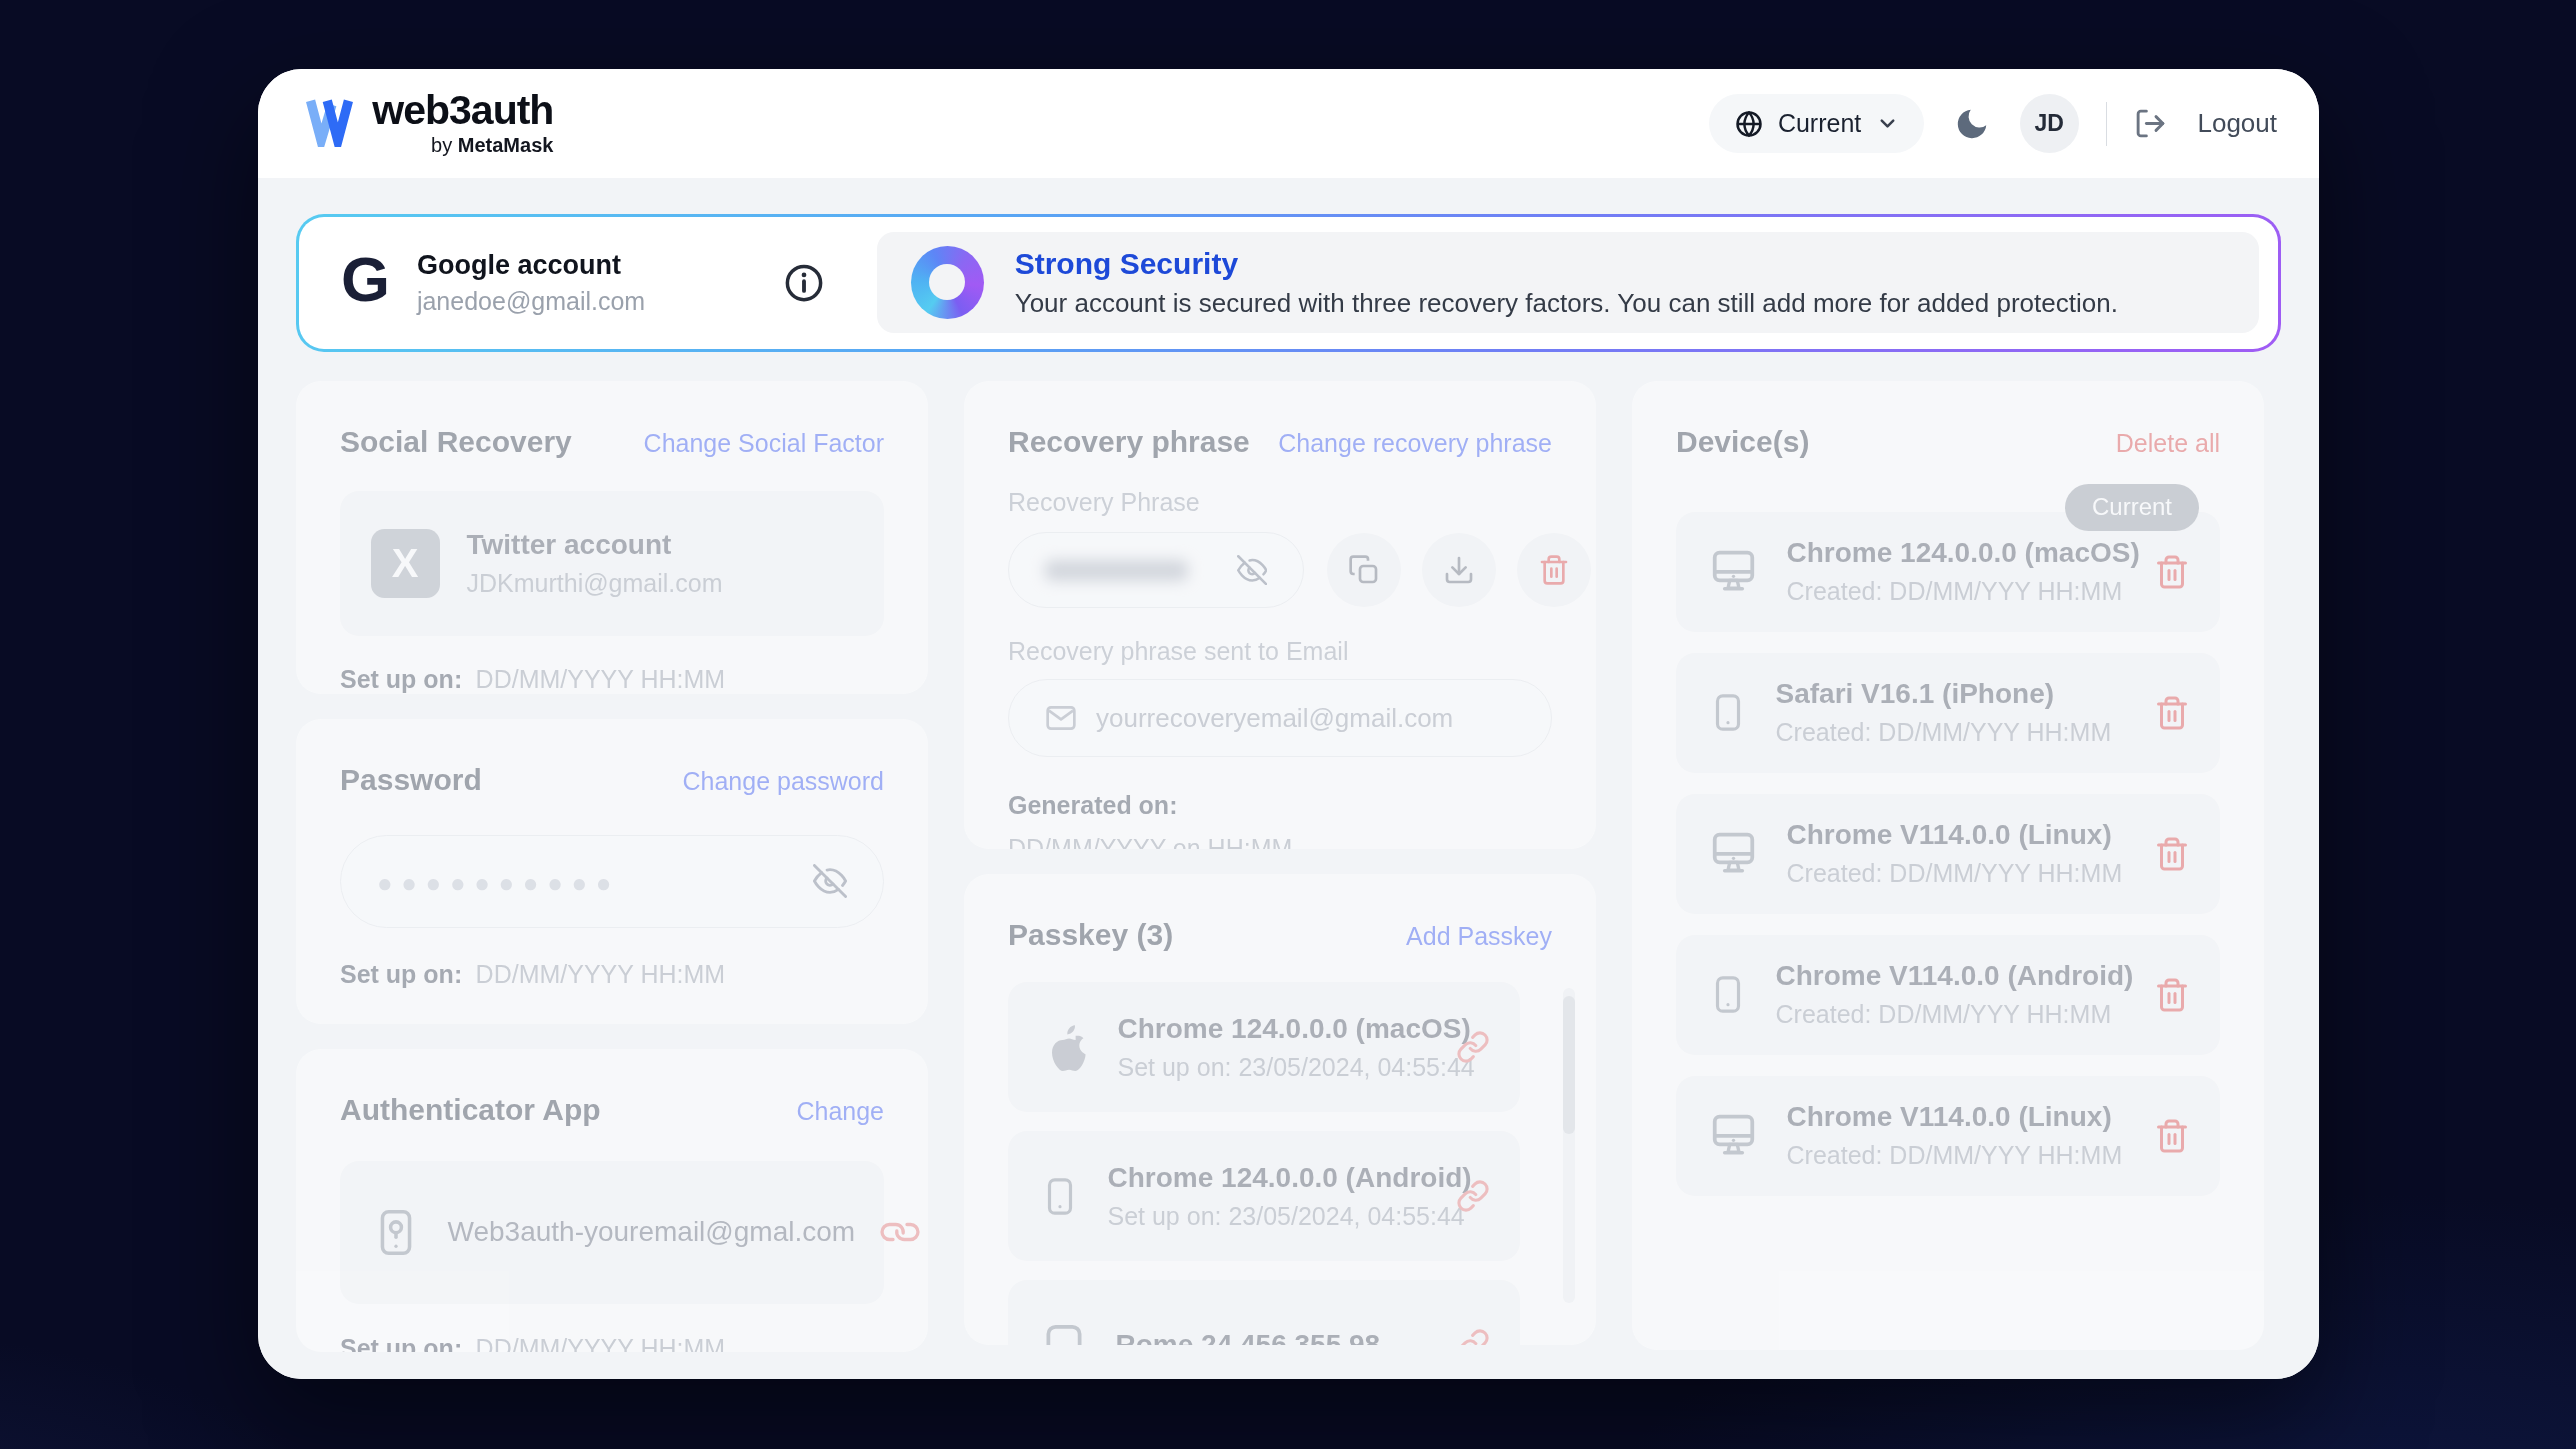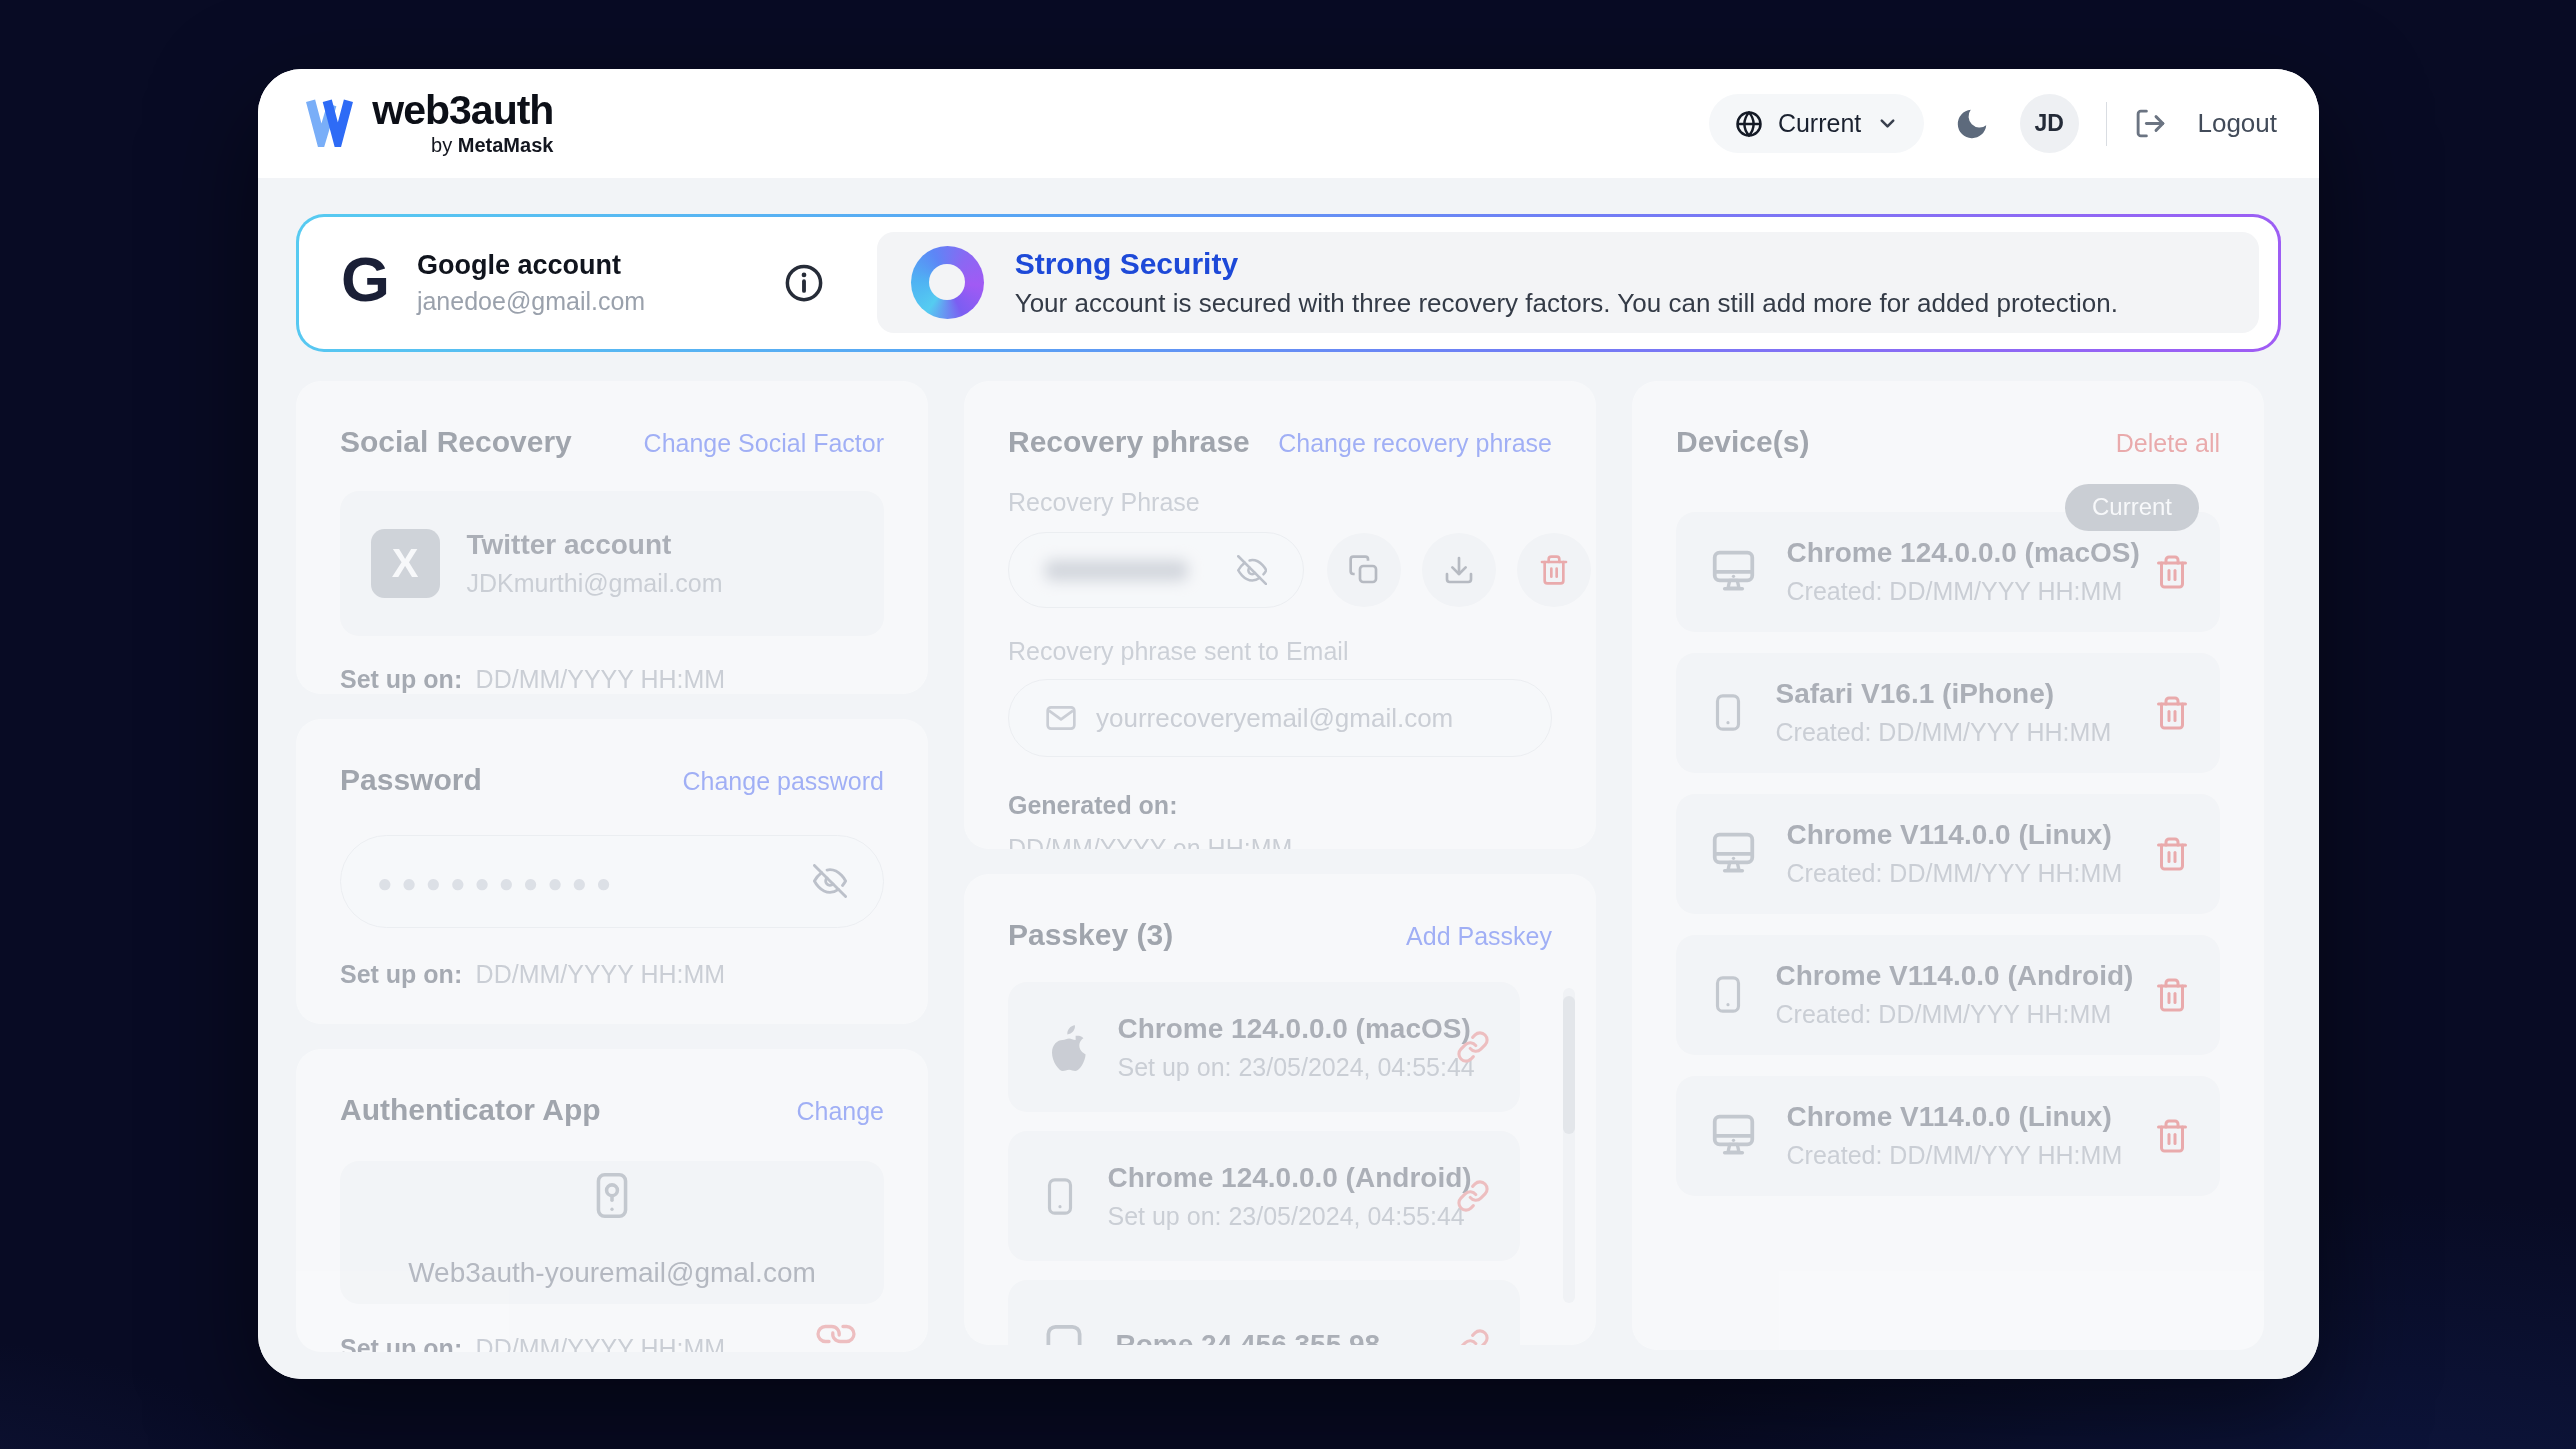--- a/index.html
+++ b/index.html
@@ -131,21 +131,21 @@
     border:1.9px solid #e4e7eb; background:#fcfdfe; border-radius:953px;
     display:flex; align-items:center; padding:0 36px;
   }
   .card.password .pill-input { height:93px; margin-top:38px; }
   .pw-dots { font-size:26px; letter-spacing:8.6px; color:#c3c8d2; transform:translateY(1.9px); }
   .icon-eyeoff { width:34px; height:34px; color:#7b8494; margin-left:auto; cursor:pointer; flex:0 0 auto; }
   .card.password .meta-row { margin-top:32px; }
 
   
   .card.authenticator { height:303px; }
-  .card.authenticator .inner-item { height:143px; margin-top:34px;flex-direction:column; }
+  .card.authenticator .inner-item { height:143px; margin-top:34px; }
   .icon-phone-pin { width:50px; height:69px; color:#8c939f; flex:0 0 auto; }
   .auth-mail { font-size:28px; color:#6a7180; white-space:nowrap; }
   .icon-unlink { width:36px; height:36px; color:#e87f7f; margin-left:auto; cursor:pointer; flex:0 0 auto; }
   .card.authenticator .meta-row { margin-top:30.5px; }
 
   
   .card.recovery { height:468px; }
   .field-label { font-size:25px; color:#9fa6b2; margin-top:29px; }
   .rp-row { display:flex; align-items:center; gap:23px; margin-top:15.3px; }
   .rp-input { height:76px; width:296px; flex:0 0 auto; }

